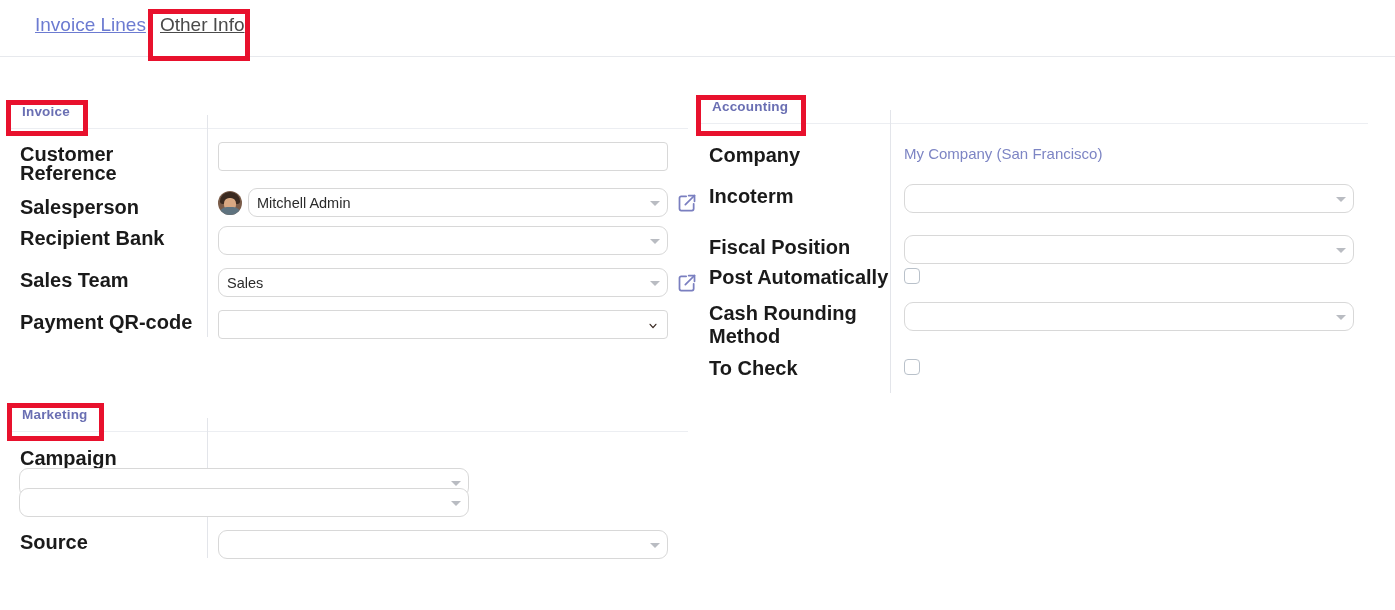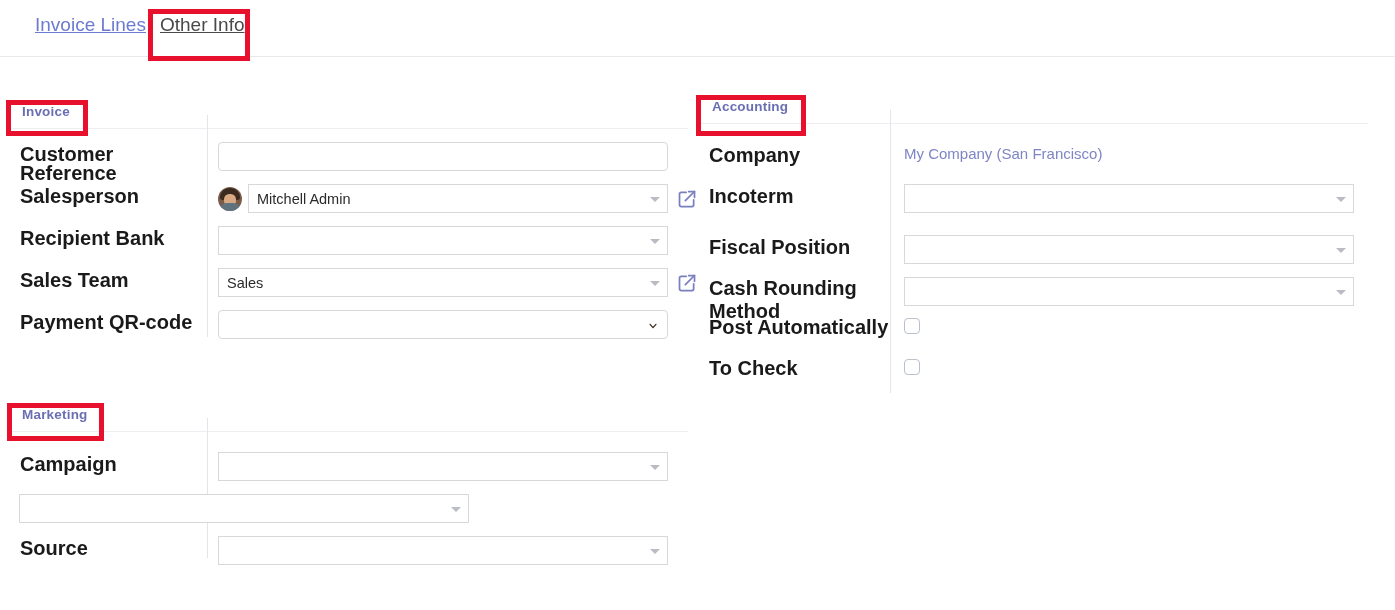--- a/index.html
+++ b/index.html
@@ -108,21 +108,21 @@
     color: #2b2b2b;
     padding: 0 8px;
     outline: none;
     display: flex;
     align-items: center;
   }
   .m2o {
     position: relative;
     height: 29px;
     border: 1px solid #d8d8d8;
-    border-radius: 0;
+    border-radius: 9px;
     background: #fff;
     box-sizing: border-box;
     display: flex;
     align-items: center;
     padding: 0 22px 0 8px;
     font-size: 14.5px;
     color: #2b2b2b;
     cursor: text;
   }
   .m2o .caret {
@@ -230,21 +230,21 @@
 
   <div class="vrule" style="left:199px; top:12px; height:222px;"></div>
 
   <div class="field" style="margin-top:13px; height:33px;">
     <div class="flabel" style="width:199px; padding-left:12px;">Customer Reference</div>
     <div class="fvalue" style="padding-left:11px;">
       <div class="txtbox" style="width:450px;"></div>
     </div>
   </div>
 
-  <div class="field" style="margin-top:9px; height:33px;">
+  <div class="field" style="margin-top:9px; height:33px;align-items:flex-end;">
     <div class="flabel" style="width:199px; padding-left:12px;">Salesperson</div>
     <div class="fvalue" style="padding-left:11px;">
       <div class="avatar">
         <span class="a-hair"></span>
           <span class="a-face"></span>
           <span class="a-body"></span>
       </div>
       <div class="m2o" style="width:420px;">
         <span>Mitchell Admin</span>
         <span class="caret"></span>
@@ -321,52 +321,52 @@
   <div class="field" style="margin-top:18px; height:33px;">
     <div class="flabel" style="width:192px; padding-left:11px;">Fiscal Position</div>
     <div class="fvalue" style="padding-left:14px;">
       <div class="m2o" style="width:450px;">
         <span></span>
         <span class="caret"></span>
       </div>
     </div>
   </div>
 
-  <div class="field" style="margin-top:9px; height:41px;">
-    <div class="flabel" style="width:192px; padding-left:11px; line-height:23px; padding-top:0;">Cash Rounding Method</div>
-    <div class="fvalue" style="padding-left:14px; align-items:flex-start;">
-      <div class="m2o" style="width:450px;">
-        <span></span>
-        <span class="caret"></span>
-      </div>
-    </div>
-  </div>
-
   <div class="field" style="margin-top:0px; height:25px;">
     <div class="flabel" style="width:192px; padding-left:11px; padding-top:0;">Post Automatically</div>
     <div class="fvalue" style="padding-left:14px; align-items:flex-start;">
       <input type="checkbox" class="cbox" style="">
     </div>
   </div>
 
+  <div class="field" style="margin-top:9px; height:41px;">
+    <div class="flabel" style="width:192px; padding-left:11px; line-height:23px; padding-top:0;">Cash Rounding Method</div>
+    <div class="fvalue" style="padding-left:14px; align-items:flex-start;">
+      <div class="m2o" style="width:450px;">
+        <span></span>
+        <span class="caret"></span>
+      </div>
+    </div>
+  </div>
+
   <div class="field" style="margin-top:16px; height:25px;">
     <div class="flabel" style="width:192px; padding-left:11px; padding-top:0;">To Check</div>
     <div class="fvalue" style="padding-left:14px; align-items:flex-start;">
       <input type="checkbox" class="cbox" style="">
     </div>
   </div>
 </div>
 
 <div class="section" id="sec-marketing" style="left:8px; top:406px; width:680px;">
   <div class="section-title">Marketing</div>
   <div class="section-rule"></div>
 
   <div class="vrule" style="left:199px; top:12px; height:140px;"></div>
 
-  <div class="field" style="margin-top:20px; height:33px;">
+  <div class="field" style="margin-top:14px; height:33px;flex-direction:column;">
     <div class="flabel" style="width:199px; padding-left:12px;">Campaign</div>
     <div class="fvalue" style="padding-left:11px;">
       <div class="m2o" style="width:450px;">
         <span></span>
         <span class="caret"></span>
       </div>
     </div>
   </div>
 
   <div class="field" style="margin-top:9px; height:33px;">

